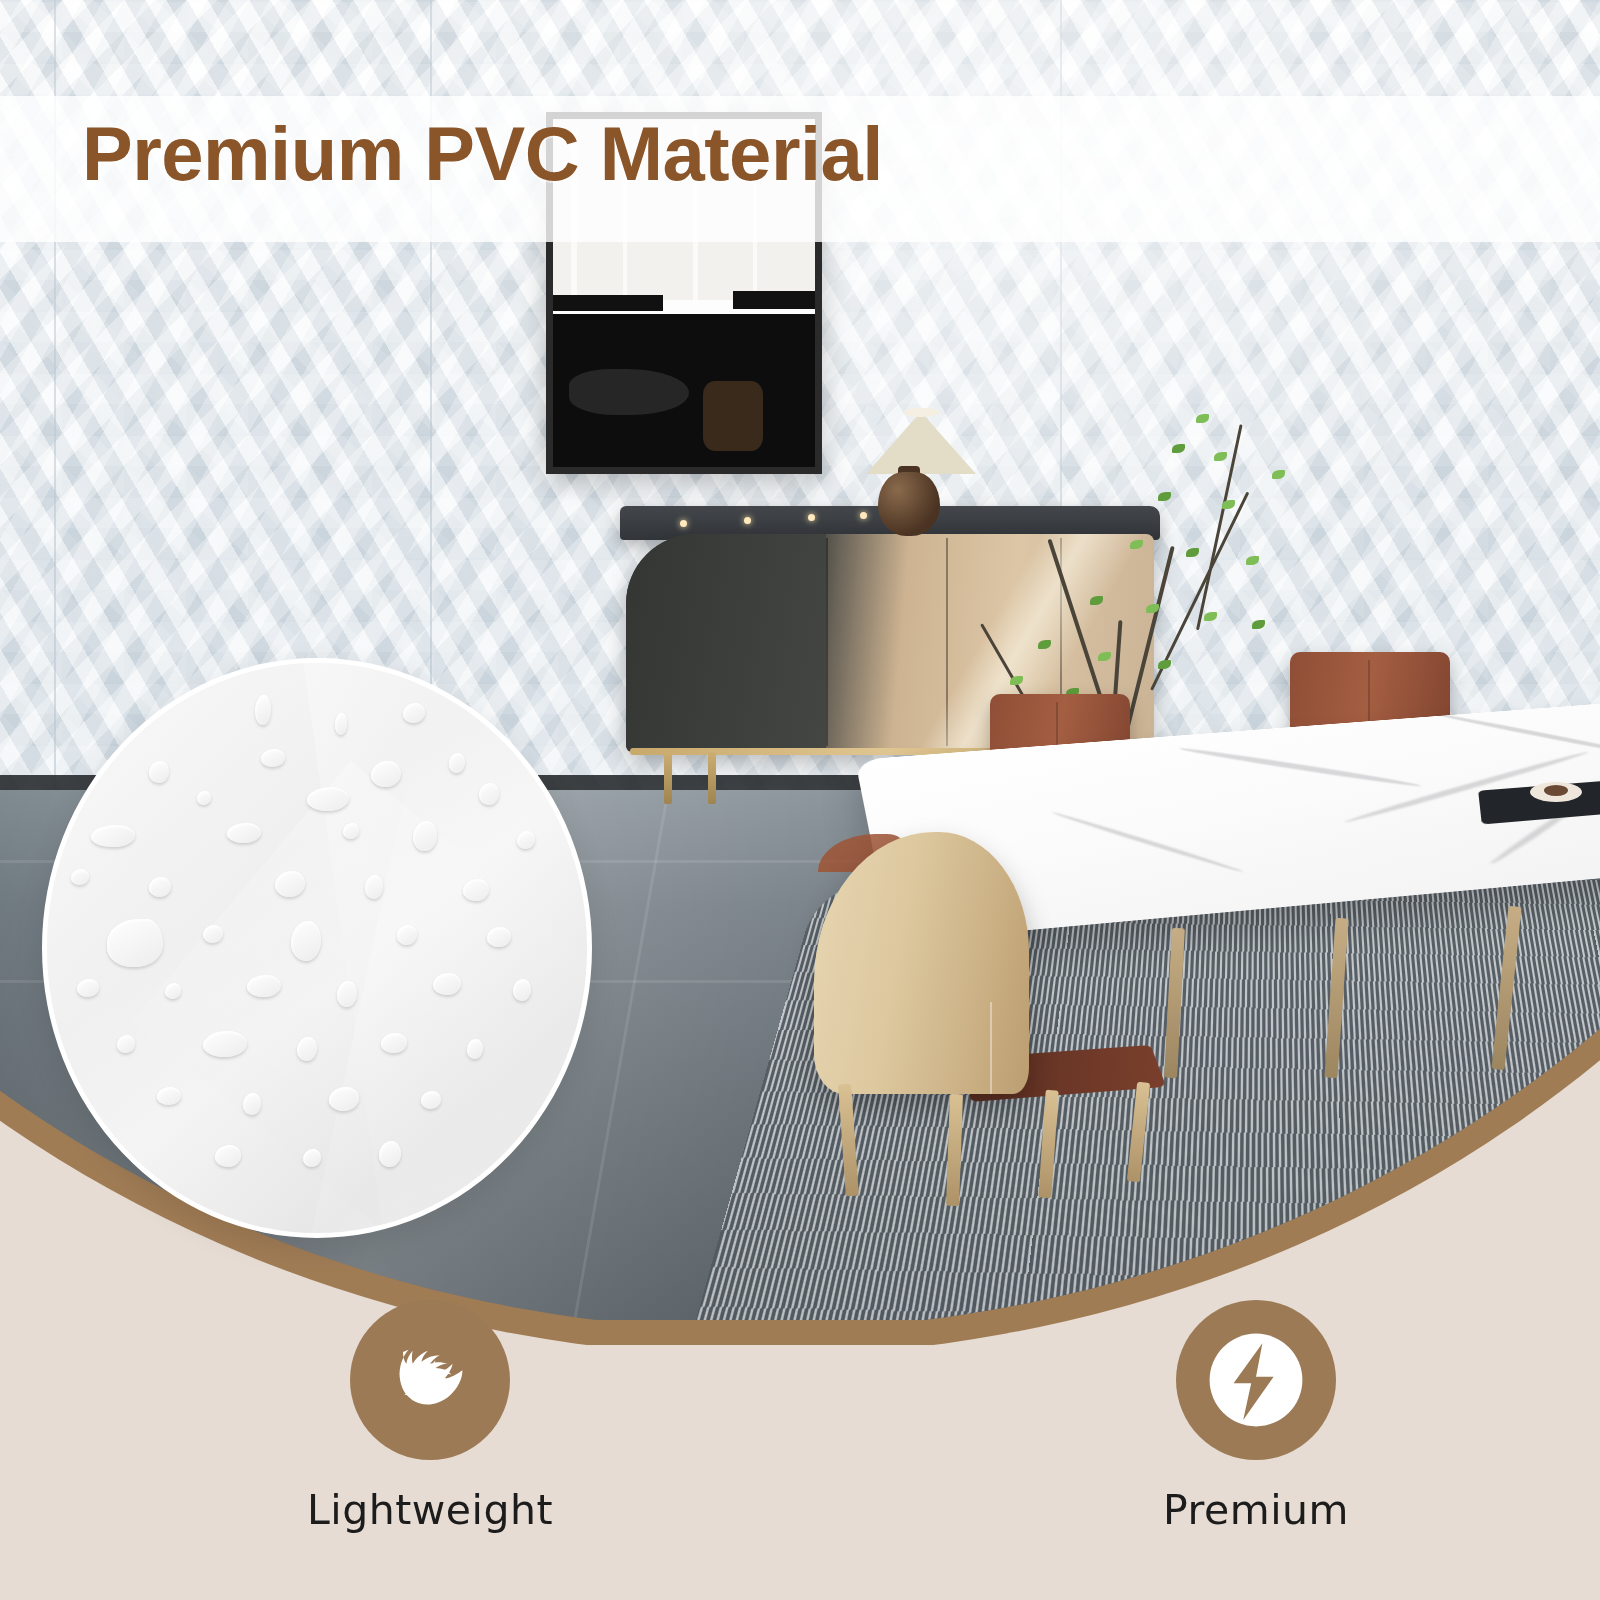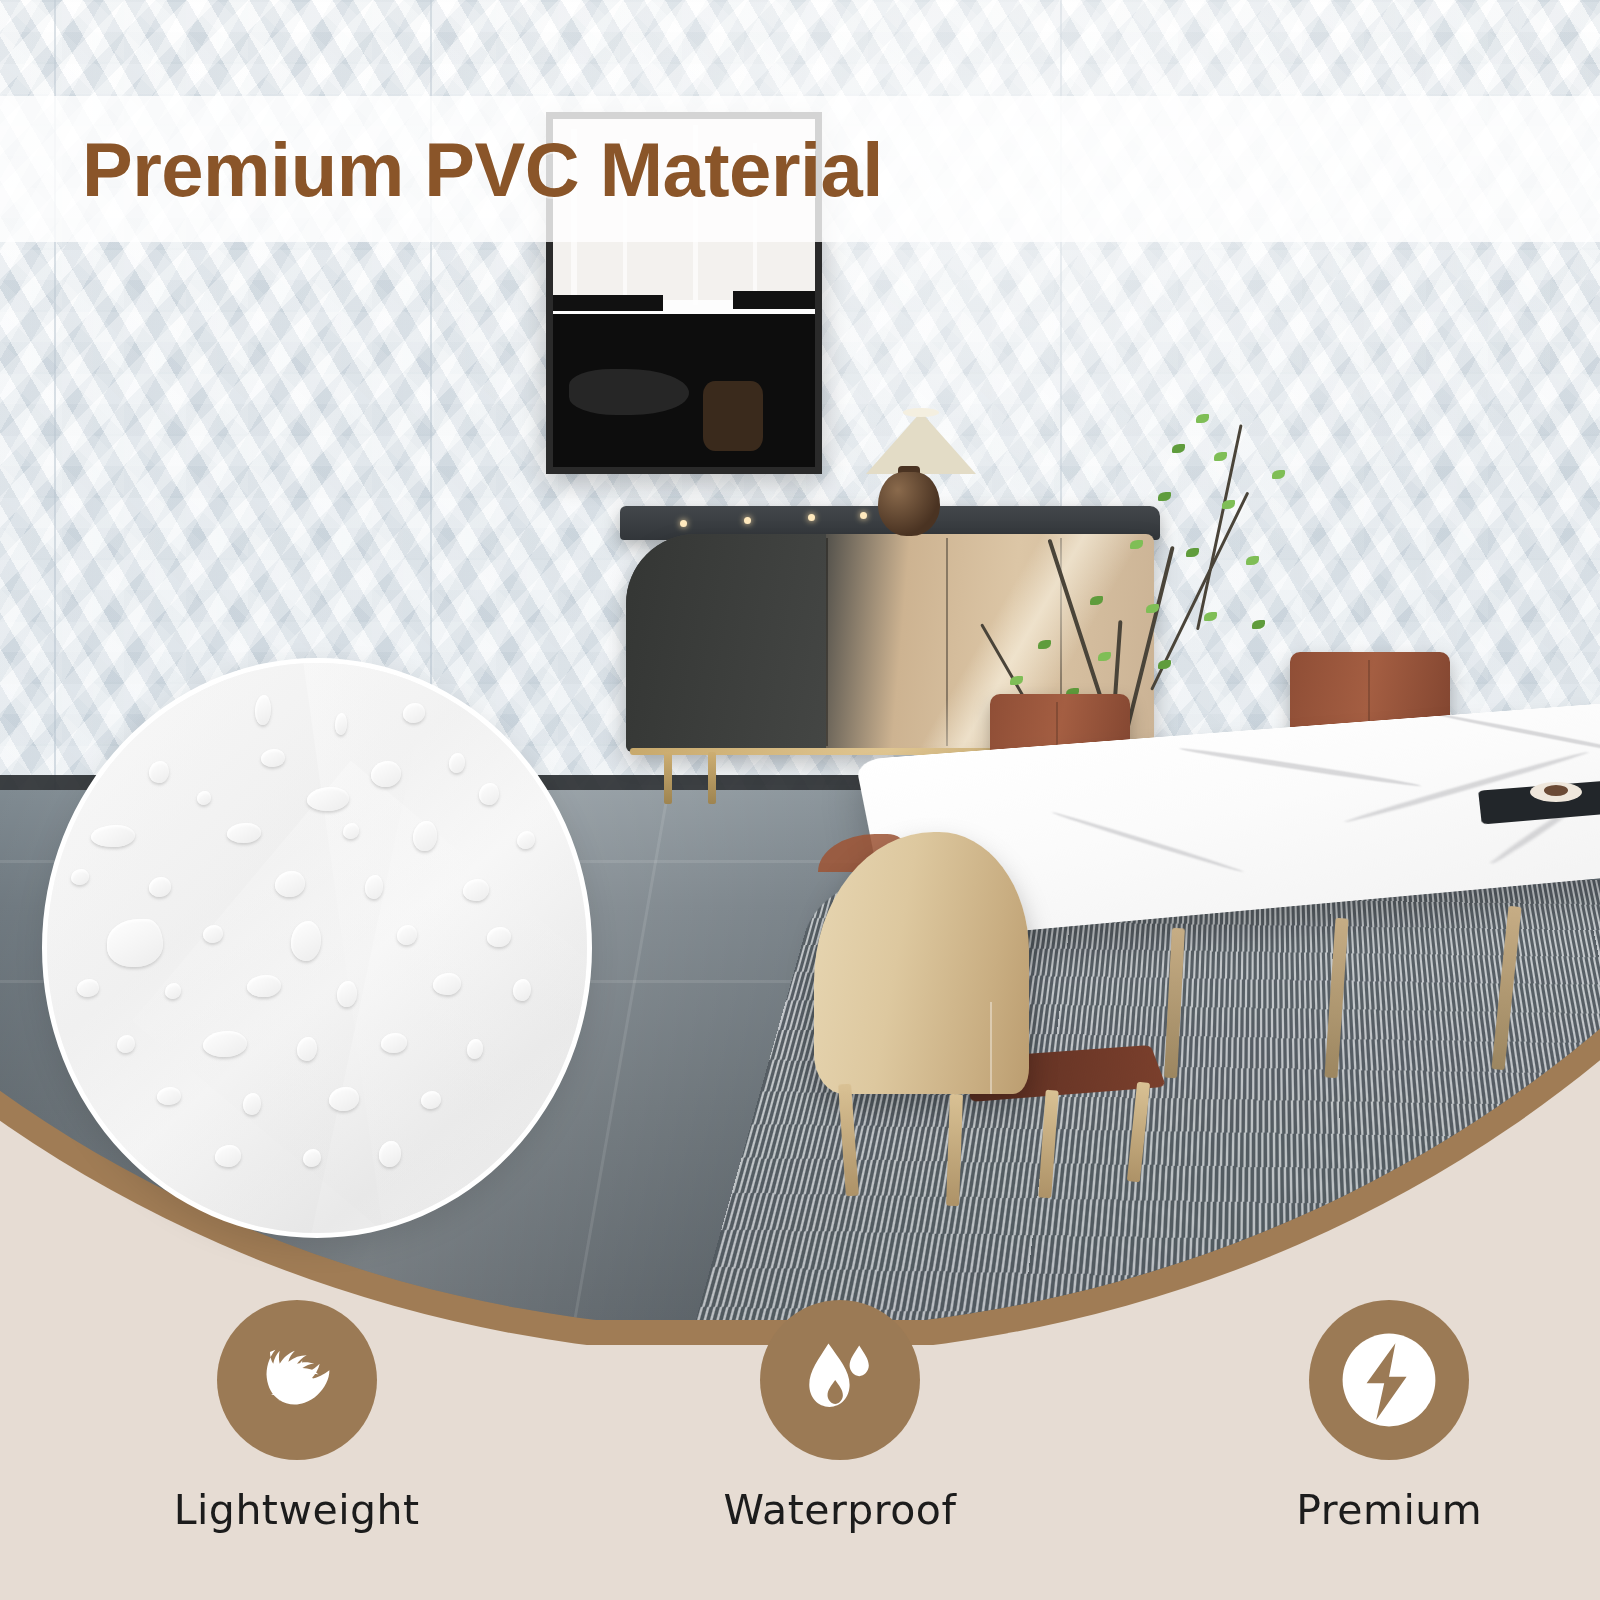--- a/index.html
+++ b/index.html
@@ -208,21 +208,20 @@
   
   .title-band{
     position:absolute;left:0;top:96px;width:1600px;height:146px;
     background:rgba(255,255,255,.80);
   }
   .title-text{
     position:absolute;left:82px;top:116px;
     font-size:76px;font-weight:bold;letter-spacing:-0.5px;
     color:#8A5529;line-height:1.0;white-space:nowrap;
     text-shadow:0 2px 0 rgba(255,255,255,.5);
-    margin-top:16px;
   }
 
   
   .features{position:absolute;left:0;top:1300px;width:1600px;height:300px;display:flex;margin-left:48px;}
   .feature{flex:1;display:flex;flex-direction:column;align-items:center;}
   .fi-circle{
     width:160px;height:160px;border-radius:50%;background:#9B7A55;
     display:flex;align-items:center;justify-content:center;
   }
   .fi-label{
@@ -423,29 +422,20 @@
 
     <div class="feature f-left">
       <div class="fi-circle">
         <svg width="108" height="108" viewBox="0 0 100 100">
           <path fill="#FFFFFF" d="M30 22c-6 7-9 17-8 26 1 9 5 16 11 20 7 5 16 6 24 3 9-3 16-10 20-18 2-4 3-8 3-12-5 4-11 7-17 8 4-4 7-9 8-14-6 6-14 10-22 11 3-4 5-9 6-14-5 6-12 10-19 12-3 1-6 1-9 1l-2 2c4 1 8 1 12 0-4 4-8 7-13 9 4 1 9 1 13 0-3 3-7 6-11 8 4 0 8-1 12-3-1 3-3 6-5 8 4-2 8-5 11-9 1 4 1 8 0 12 3-4 5-9 6-14 2 3 4 7 4 11 2-5 2-10 1-15 3 2 6 6 8 10 0-5-2-11-5-15 4 1 8 3 11 6-2-5-6-9-11-11 4-1 8 0 12 1-4-4-9-6-15-6 3-2 7-4 11-4-5-2-11-2-16 0 2-3 5-6 9-8-6 0-12 2-17 6 1-4 3-7 6-10-6 2-11 7-14 12-1-4-1-8 0-12-3 3-5 7-6 12-2-3-3-7-3-11z"></path>
         </svg>
       </div>
       <div class="fi-label">Lightweight</div>
     </div>
 
-    <div class="feature f-mid">
-      <div class="fi-circle">
-        <svg width="96" height="96" viewBox="0 0 100 100">
-          <path fill="#FFFFFF" fill-rule="evenodd" d="M38 12C28 28 18 40 18 55c0 13 9 23 21 23s21-10 21-23c0-15-11-27-22-43zm7 38c4 6 8 10 8 16 0 5-4 9-8 9s-8-4-8-9c0-6 4-10 8-16z"></path>
-          <path fill="#FFFFFF" d="M70 14c-5 8-10 14-10 21 0 6 5 11 10 11s10-5 10-11c0-7-5-13-10-21z"></path>
-        </svg>
-      </div>
-      <div class="fi-label">Waterproof</div>
-    </div>
 
     <div class="feature f-right">
       <div class="fi-circle">
         <svg width="160" height="160" viewBox="0 0 100 100">
           <circle cx="50" cy="50" r="29" fill="#FFFFFF"></circle>
           <path fill="#9B7A55" d="M54 27L36 52h11l-5 23 19-27H50l4-21z"></path>
         </svg>
       </div>
       <div class="fi-label">Premium</div>
     </div>

